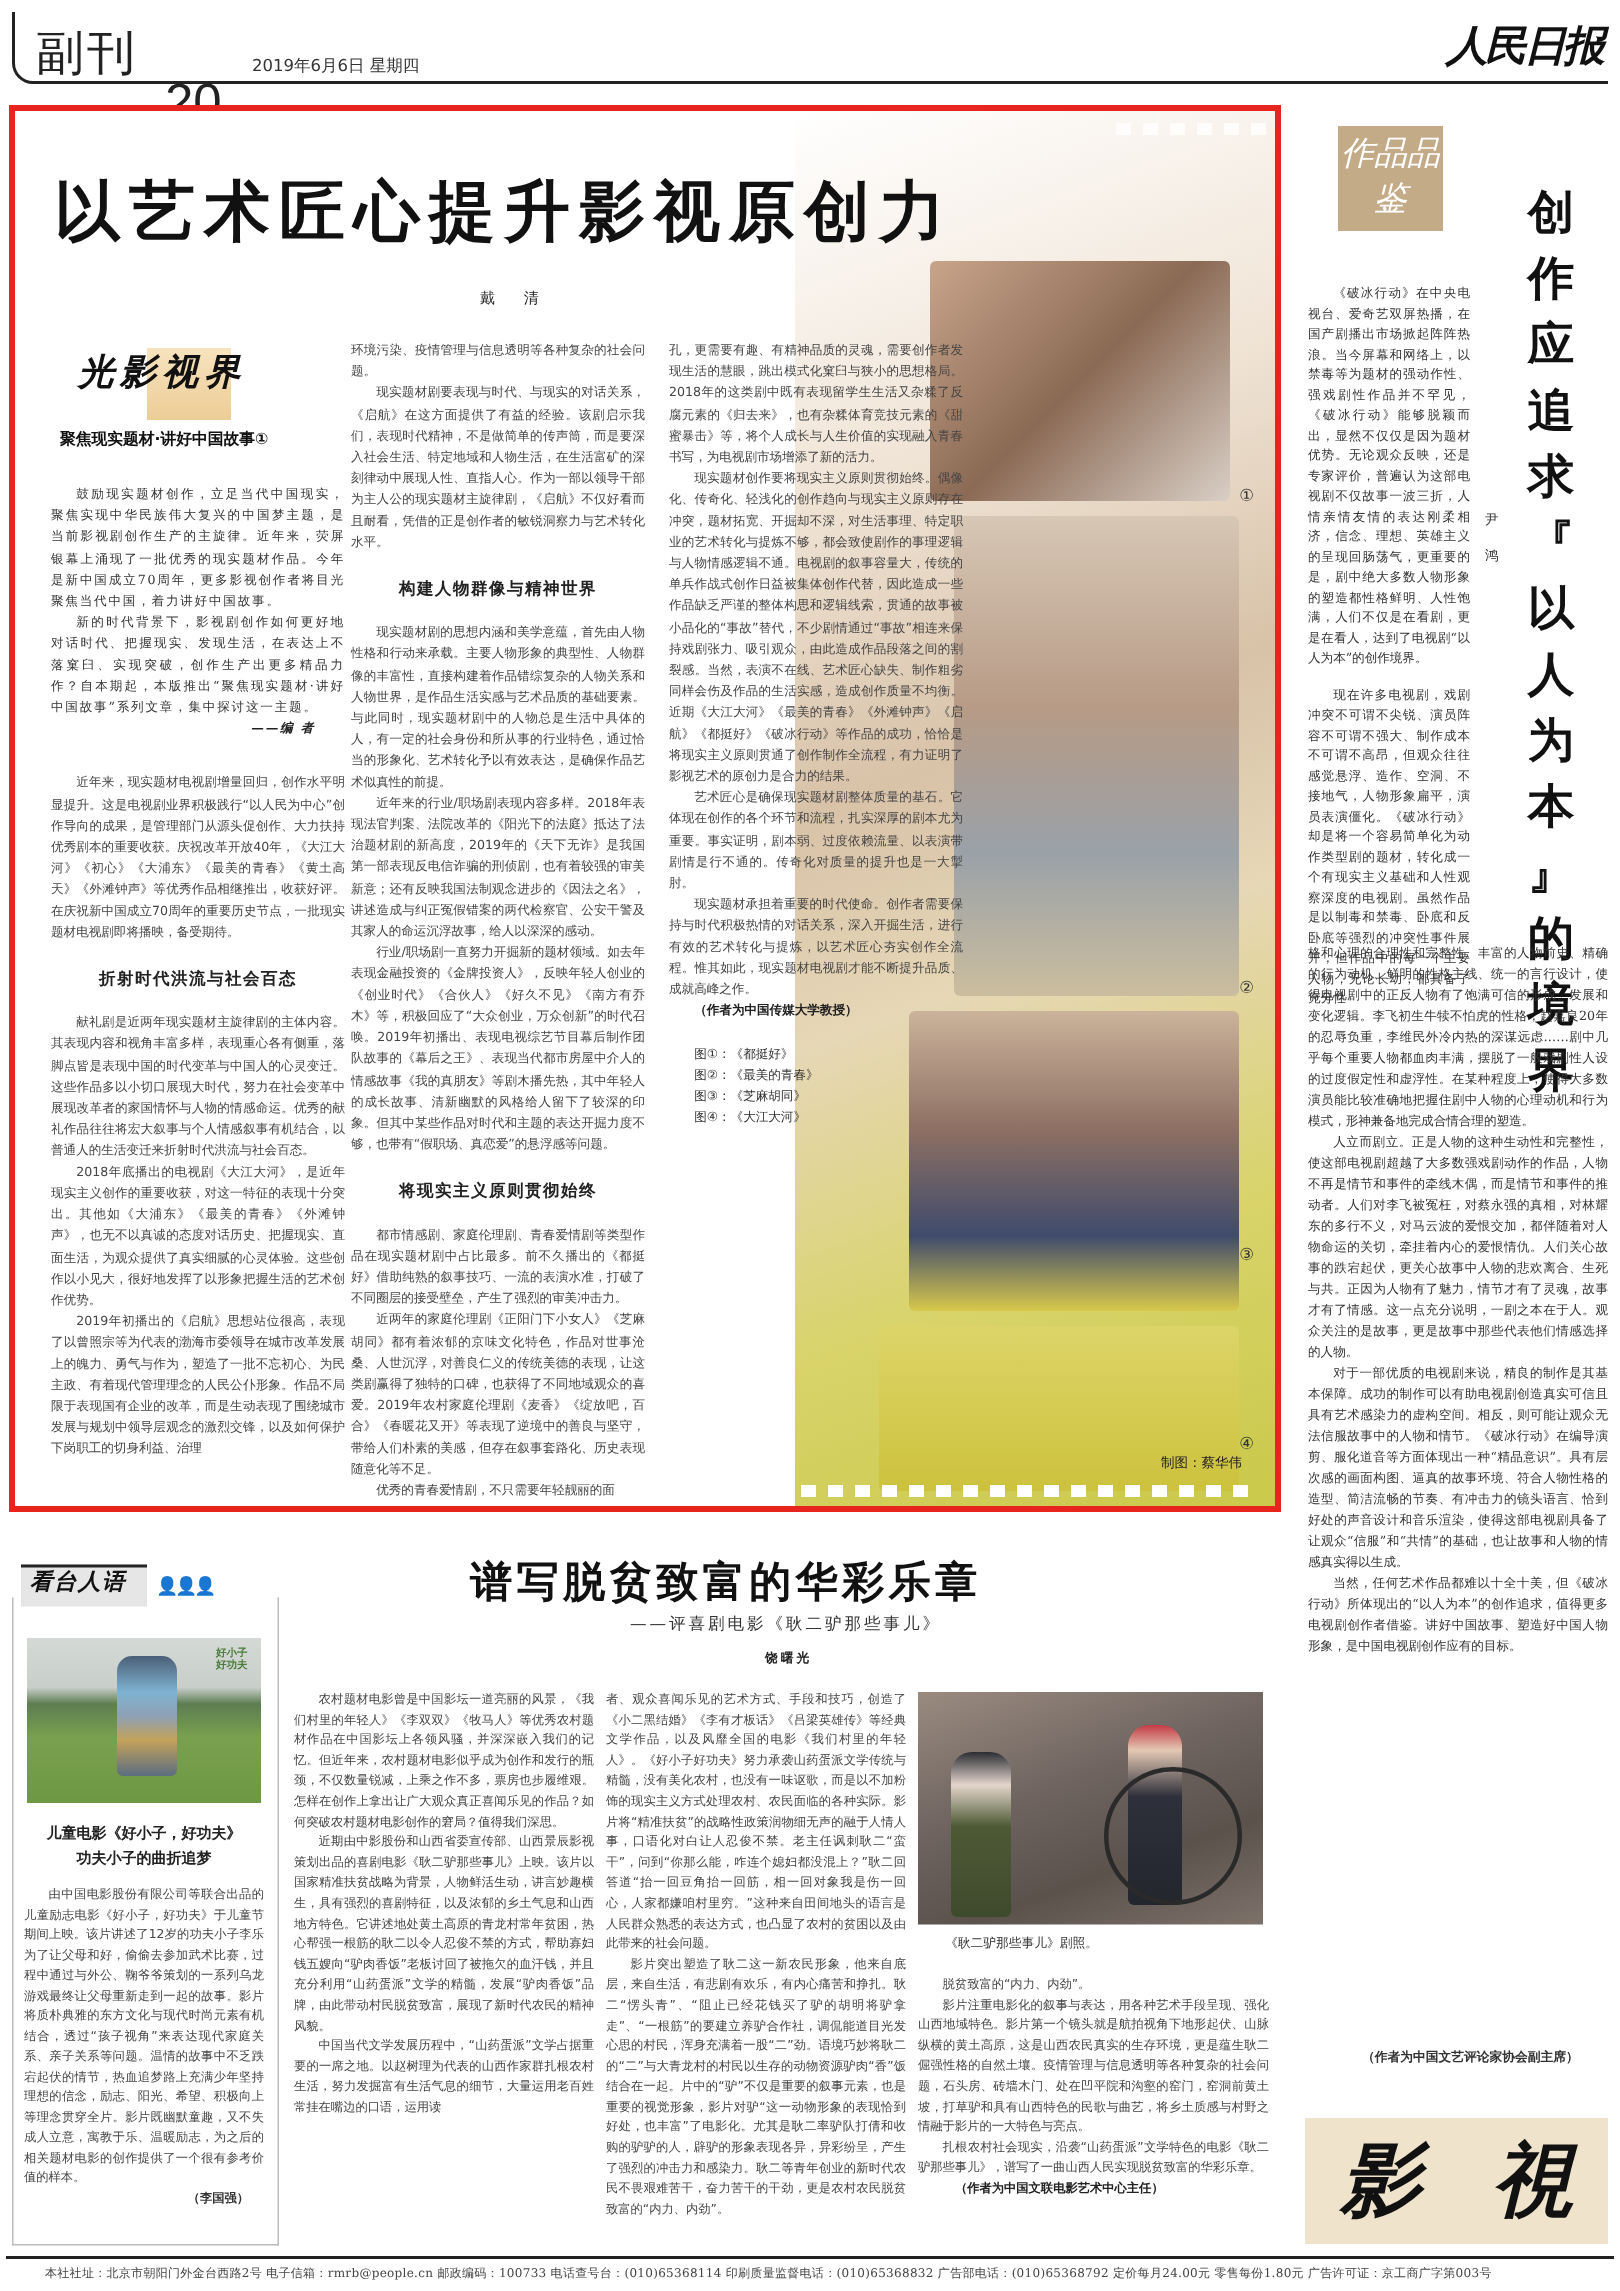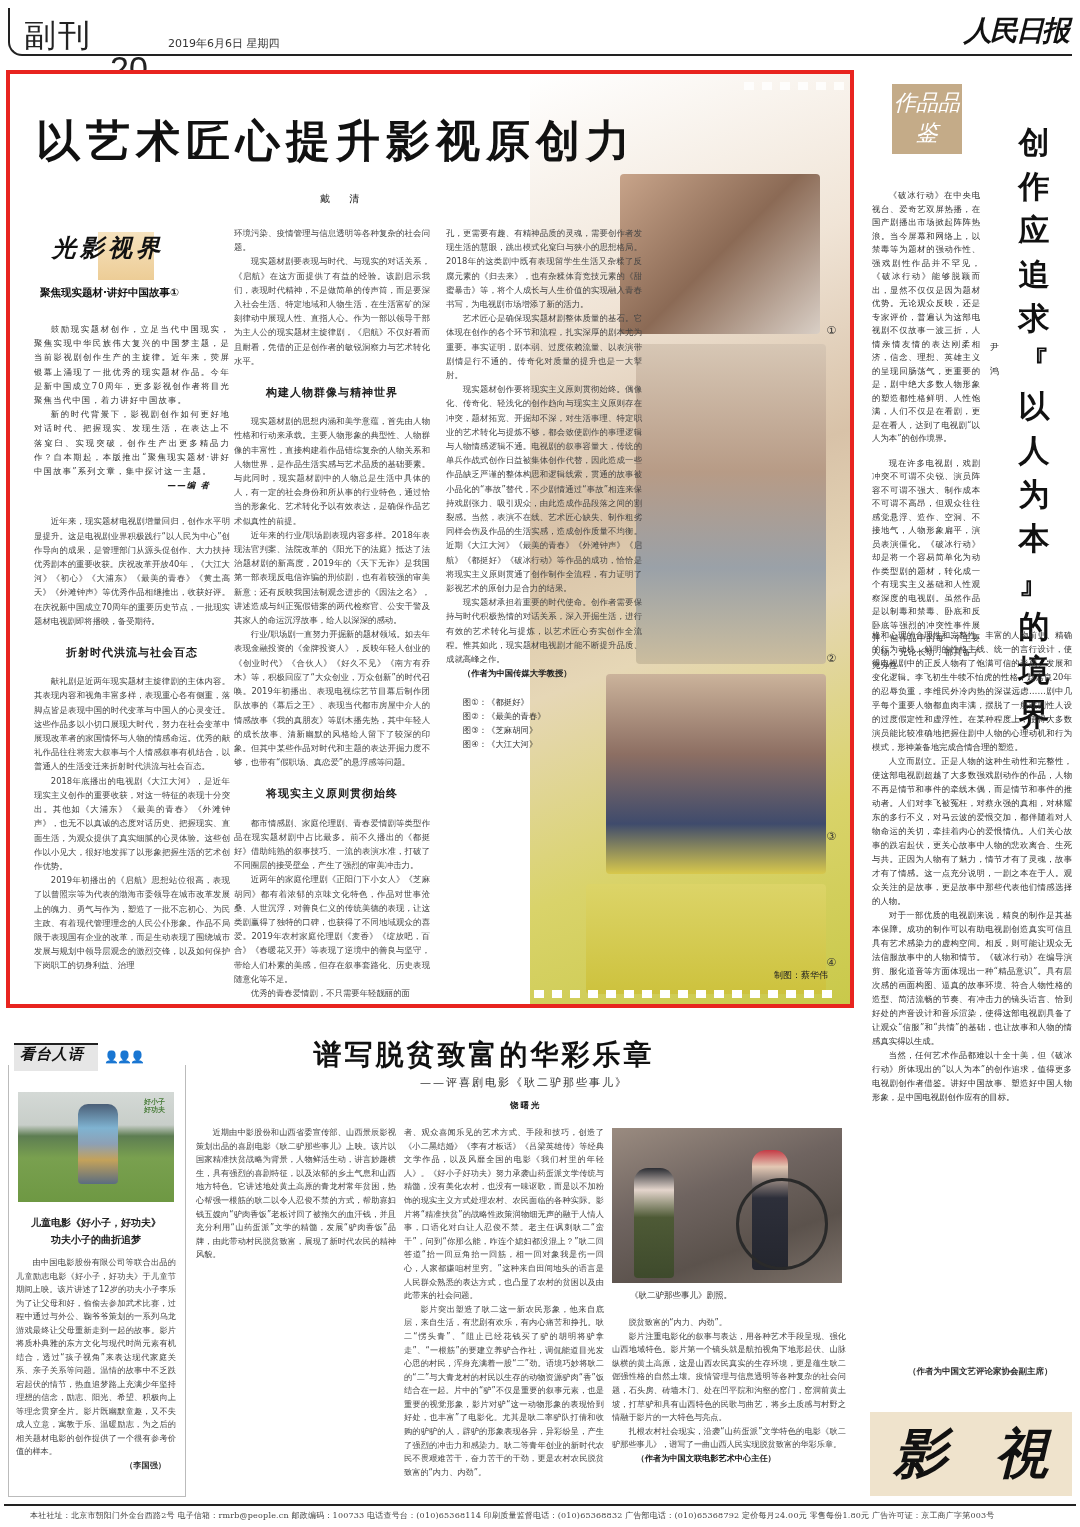--- a/index.html
+++ b/index.html
@@ -163,22 +163,22 @@
     <p>近年来的行业/职场剧表现内容多样。2018年表现法官判案、法院改革的《阳光下的法庭》抵达了法治题材剧的新高度，2019年的《天下无诈》是我国第一部表现反电信诈骗的刑侦剧，也有着较强的审美新意；还有反映我国法制观念进步的《因法之名》，讲述造成与纠正冤假错案的两代检察官、公安干警及其家人的命运沉浮故事，给人以深深的感动。</p>
     <p>行业/职场剧一直努力开掘新的题材领域。如去年表现金融投资的《金牌投资人》，反映年轻人创业的《创业时代》《合伙人》《好久不见》《南方有乔木》等，积极回应了“大众创业，万众创新”的时代召唤。2019年初播出、表现电视综艺节目幕后制作团队故事的《幕后之王》、表现当代都市房屋中介人的情感故事《我的真朋友》等剧木播先热，其中年轻人的成长故事、清新幽默的风格给人留下了较深的印象。但其中某些作品对时代和主题的表达开掘力度不够，也带有“假职场、真恋爱”的悬浮感等问题。</p>
     <h3 class="sub-head">将现实主义原则贯彻始终</h3>
     <p>都市情感剧、家庭伦理剧、青春爱情剧等类型作品在现实题材剧中占比最多。前不久播出的《都挺好》借助纯熟的叙事技巧、一流的表演水准，打破了不同圈层的接受壁垒，产生了强烈的审美冲击力。</p>
     <p>近两年的家庭伦理剧《正阳门下小女人》《芝麻胡同》都有着浓郁的京味文化特色，作品对世事沧桑、人世沉浮，对善良仁义的传统美德的表现，让这类剧赢得了独特的口碑，也获得了不同地域观众的喜爱。2019年农村家庭伦理剧《麦香》《绽放吧，百合》《春暖花又开》等表现了逆境中的善良与坚守，带给人们朴素的美感，但存在叙事套路化、历史表现随意化等不足。</p>
     <p>优秀的青春爱情剧，不只需要年轻靓丽的面</p>
   </div>
 
   <div class="text-col" style="left:436px;top:152px;width:196px;">
     <p style="text-indent:0">孔，更需要有趣、有精神品质的灵魂，需要创作者发现生活的慧眼，跳出模式化窠臼与狭小的思想格局。2018年的这类剧中既有表现留学生生活又杂糅了反腐元素的《归去来》，也有杂糅体育竞技元素的《甜蜜暴击》等，将个人成长与人生价值的实现融入青春书写，为电视剧市场增添了新的活力。</p>
+    <p>现实题材创作要将现实主义原则贯彻始终。偶像化、传奇化、轻浅化的创作趋向与现实主义原则存在冲突，题材拓宽、开掘却不深，对生活事理、特定职业的艺术转化与提炼不够，都会致使剧作的事理逻辑与人物情感逻辑不通。电视剧的叙事容量大，传统的单兵作战式创作日益被集体创作代替，因此造成一些作品缺乏严谨的整体构思和逻辑线索，贯通的故事被小品化的“事故”替代，不少剧情通过“事故”相连来保持戏剧张力、吸引观众，由此造成作品段落之间的割裂感。当然，表演不在线、艺术匠心缺失、制作粗劣同样会伤及作品的生活实感，造成创作质量不均衡。近期《大江大河》《最美的青春》《外滩钟声》《启航》《都挺好》《破冰行动》等作品的成功，恰恰是将现实主义原则贯通了创作制作全流程，有力证明了影视艺术的原创力是合力的结果。</p>
     <p>艺术匠心是确保现实题材剧整体质量的基石。它体现在创作的各个环节和流程，扎实深厚的剧本尤为重要。事实证明，剧本弱、过度依赖流量、以表演带剧情是行不通的。传奇化对质量的提升也是一大掣肘。</p>
-    <p>现实题材创作要将现实主义原则贯彻始终。偶像化、传奇化、轻浅化的创作趋向与现实主义原则存在冲突，题材拓宽、开掘却不深，对生活事理、特定职业的艺术转化与提炼不够，都会致使剧作的事理逻辑与人物情感逻辑不通。电视剧的叙事容量大，传统的单兵作战式创作日益被集体创作代替，因此造成一些作品缺乏严谨的整体构思和逻辑线索，贯通的故事被小品化的“事故”替代，不少剧情通过“事故”相连来保持戏剧张力、吸引观众，由此造成作品段落之间的割裂感。当然，表演不在线、艺术匠心缺失、制作粗劣同样会伤及作品的生活实感，造成创作质量不均衡。近期《大江大河》《最美的青春》《外滩钟声》《启航》《都挺好》《破冰行动》等作品的成功，恰恰是将现实主义原则贯通了创作制作全流程，有力证明了影视艺术的原创力是合力的结果。</p>
     <p>现实题材承担着重要的时代使命。创作者需要保持与时代积极热情的对话关系，深入开掘生活，进行有效的艺术转化与提炼，以艺术匠心夯实创作全流程。惟其如此，现实题材电视剧才能不断提升品质、成就高峰之作。</p>
     <div class="author-note">（作者为中国传媒大学教授）</div>
     <div class="fig-list">
       <div>图①：《都挺好》</div>
       <div>图②：《最美的青春》</div>
       <div>图③：《芝麻胡同》</div>
       <div>图④：《大江大河》</div>
     </div>
   </div>
 </div>
@@ -235,21 +235,23 @@
 <div class="kid-text">
   <p>由中国电影股份有限公司等联合出品的儿童励志电影《好小子，好功夫》于儿童节期间上映。该片讲述了12岁的功夫小子李乐为了让父母和好，偷偷去参加武术比赛，过程中通过与外公、鞠爷爷策划的一系列乌龙游戏最终让父母重新走到一起的故事。影片将质朴典雅的东方文化与现代时尚元素有机结合，透过“孩子视角”来表达现代家庭关系、亲子关系等问题。温情的故事中不乏跌宕起伏的情节，热血追梦路上充满少年坚持理想的信念，励志、阳光、希望、积极向上等理念贯穿全片。影片既幽默童趣，又不失成人立意，寓教于乐、温暖励志，为之后的相关题材电影的创作提供了一个很有参考价值的样本。</p>
   <div class="kid-sign">（李国强）</div>
 </div>
 
 <h2 class="sub-title-big">谱写脱贫致富的华彩乐章</h2>
 <div class="sub-subtitle">——评喜剧电影《耿二驴那些事儿》</div>
 <div class="sub-author">饶曙光</div>
 
 <div class="text-col" style="left:196px;top:1126px;width:200px;font-size:8.2px;line-height:13.6px;">
+  <p>农村题材电影曾是中国影坛一道亮丽的风景，《我们村里的年轻人》《李双双》《牧马人》等优秀农村题材作品在中国影坛上各领风骚，并深深嵌入我们的记忆。但近年来，农村题材电影似乎成为创作和发行的瓶颈，不仅数量锐减，上乘之作不多，票房也步履维艰。怎样在创作上拿出让广大观众真正喜闻乐见的作品？如何突破农村题材电影创作的窘局？值得我们深思。</p>
   <p>近期由中影股份和山西省委宣传部、山西景辰影视策划出品的喜剧电影《耿二驴那些事儿》上映。该片以国家精准扶贫战略为背景，人物鲜活生动，讲言妙趣横生，具有强烈的喜剧特征，以及浓郁的乡土气息和山西地方特色。它讲述地处黄土高原的青龙村常年贫困，热心帮强一根筋的耿二以令人忍俊不禁的方式，帮助寡妇钱五嫂向“驴肉香饭”老板讨回了被拖欠的血汗钱，并且充分利用“山药蛋派”文学的精髓，发展“驴肉香饭”品牌，由此带动村民脱贫致富，展现了新时代农民的精神风貌。</p>
+  <p>中国当代文学发展历程中，“山药蛋派”文学占据重要的一席之地。以赵树理为代表的山西作家群扎根农村生活，努力发掘富有生活气息的细节，大量运用老百姓常挂在嘴边的口语，运用读</p>
 </div>
 <div class="text-col" style="left:404px;top:1126px;width:200px;font-size:8.2px;line-height:13.6px;">
   <p style="text-indent:0">者、观众喜闻乐见的艺术方式、手段和技巧，创造了《小二黑结婚》《李有才板话》《吕梁英雄传》等经典文学作品，以及风靡全国的电影《我们村里的年轻人》。《好小子好功夫》努力承袭山药蛋派文学传统与精髓，没有美化农村，也没有一味讴歌，而是以不加粉饰的现实主义方式处理农村、农民面临的各种实际。影片将“精准扶贫”的战略性政策润物细无声的融于人情人事，口语化对白让人忍俊不禁。老主任讽刺耿二“蛮干”，问到“你那么能，咋连个媳妇都没混上？”耿二回答道“抬一回豆角抬一回筋，相一回对象我是伤一回心，人家都嫌咱村里穷。”这种来自田间地头的语言是人民群众熟悉的表达方式，也凸显了农村的贫困以及由此带来的社会问题。</p>
   <p>影片突出塑造了耿二这一新农民形象，他来自底层，来自生活，有悲剧有欢乐，有内心痛苦和挣扎。耿二“愣头青”、“阻止已经花钱买了驴的胡明将驴拿走”、“一根筋”的要建立养驴合作社，调侃能道目光发心思的村民，浑身充满着一股“二”劲。语境巧妙将耿二的“二”与大青龙村的村民以生存的动物资源驴肉“香”饭结合在一起。片中的“驴”不仅是重要的叙事元素，也是重要的视觉形象，影片对驴“这一动物形象的表现恰到好处，也丰富”了电影化。尤其是耿二率驴队打倩和收购的驴驴的人，辟驴的形象表现各异，异彩纷呈，产生了强烈的冲击力和感染力。耿二等青年创业的新时代农民不畏艰难苦干，奋力苦干的干劲，更是农村农民脱贫致富的“内力、内劲”。</p>
 </div>
 
 <div class="bike-photo">
   <div class="bike-person1"></div>
   <div class="bike-person2"></div>
   <div class="bike-wheel"></div>

